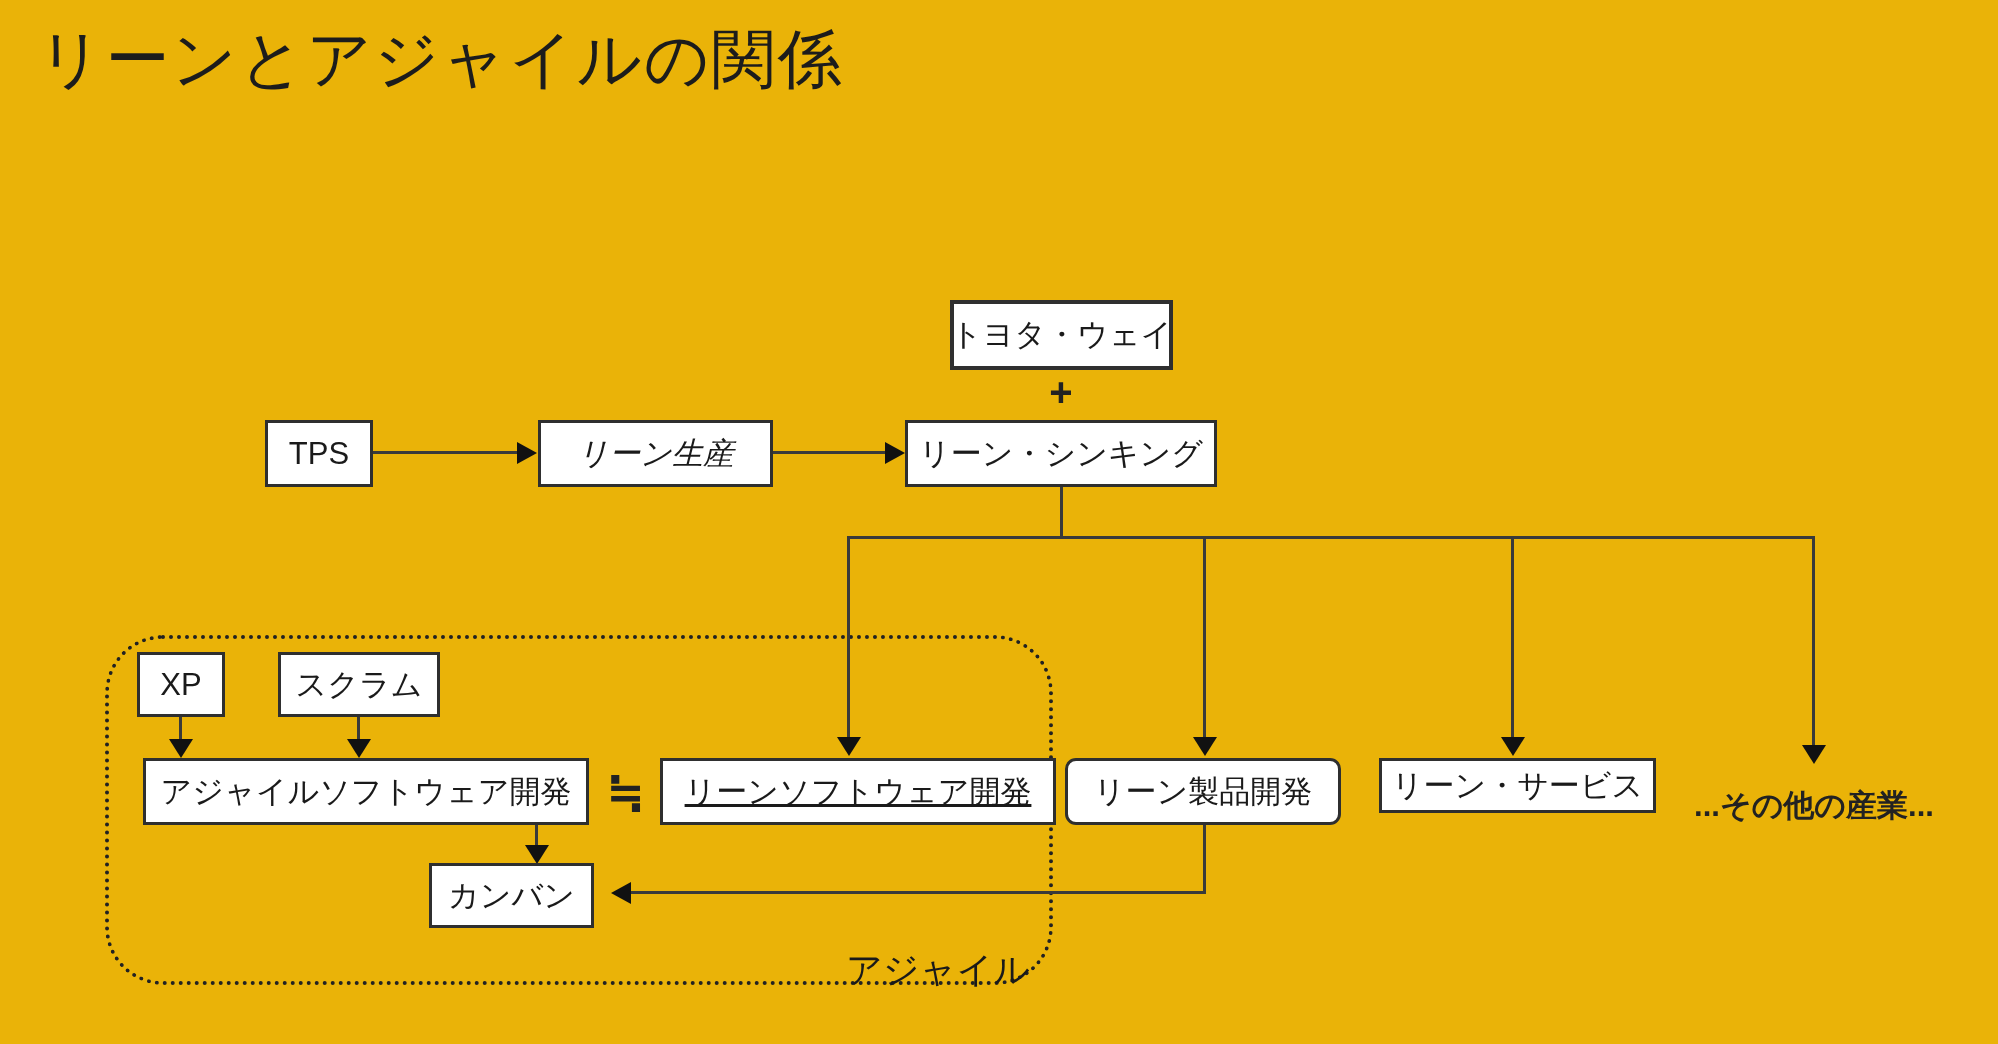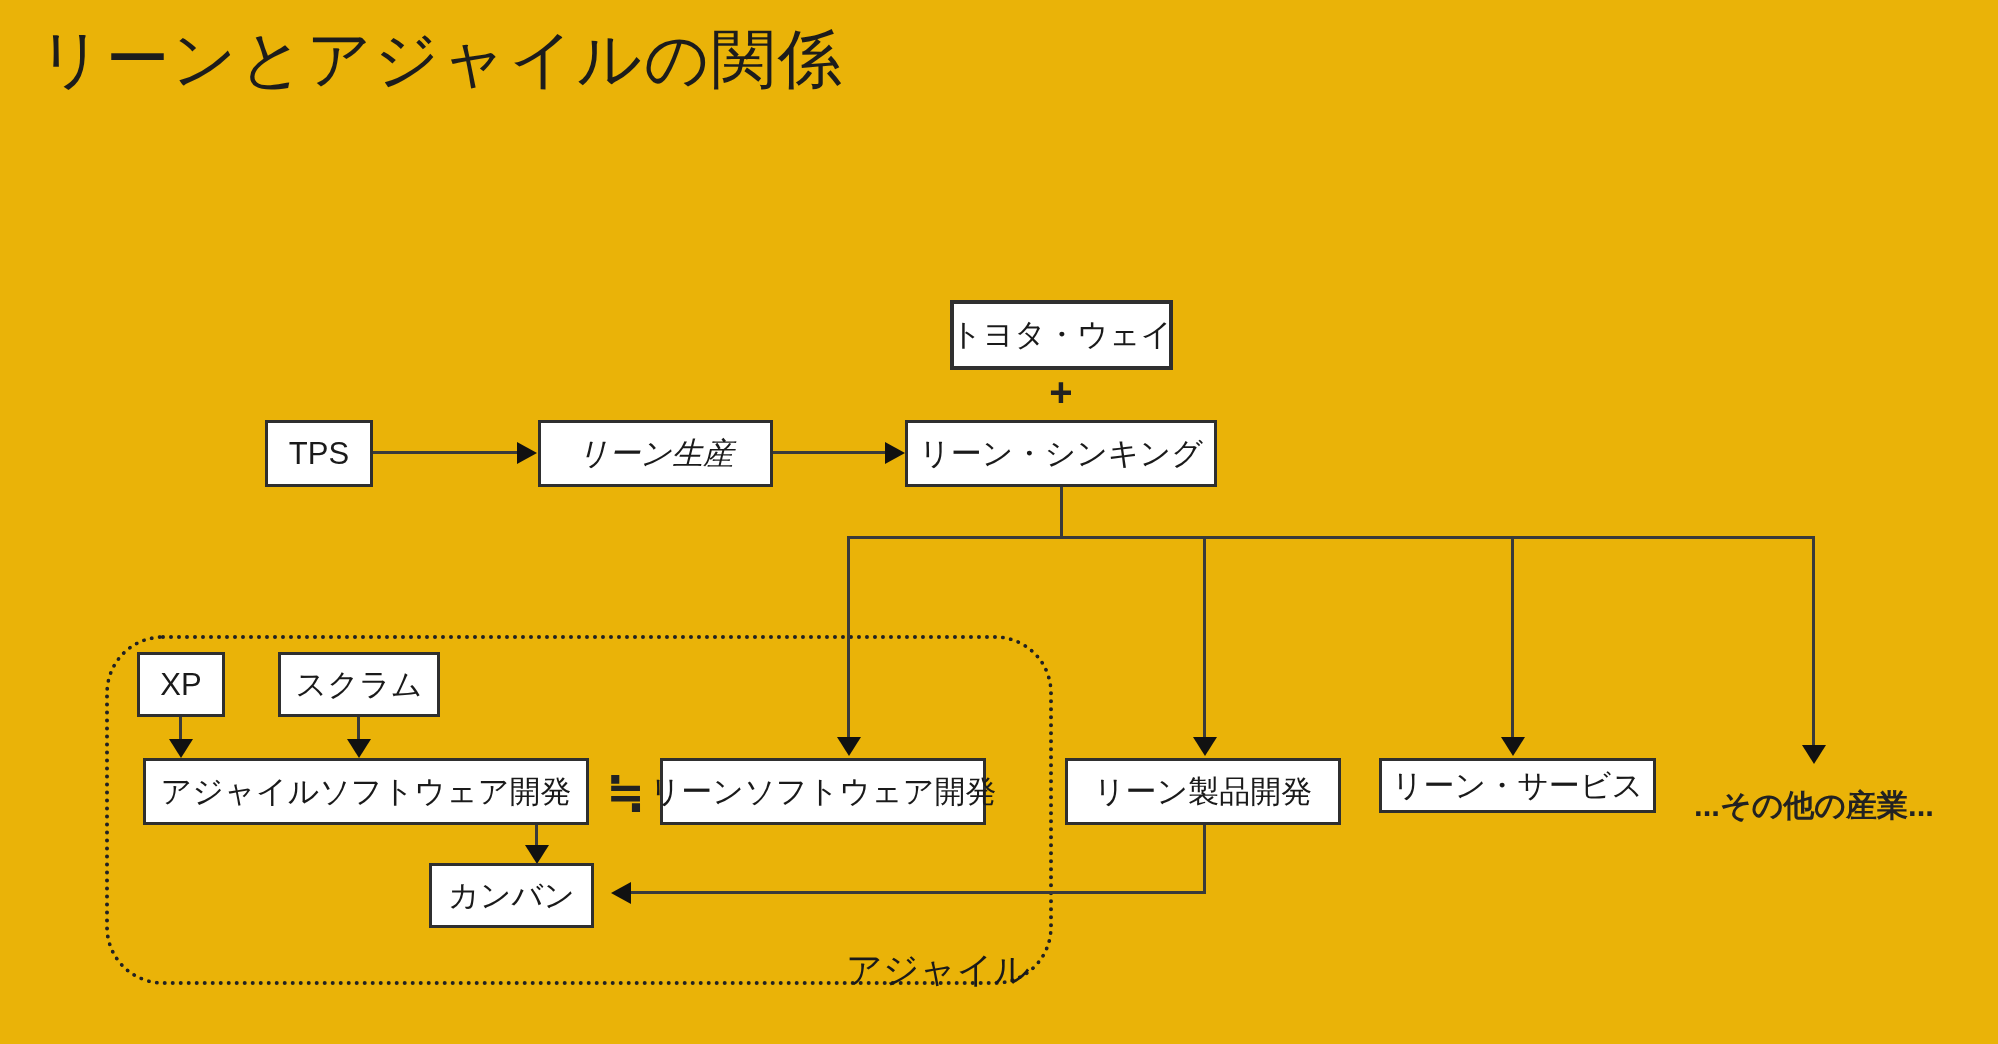--- a/index.html
+++ b/index.html
@@ -105,22 +105,22 @@
 
   <div class="node" style="left:137px; top:652px; width:88px; height:65px;">XP</div>
   <div class="node" style="left:278px; top:652px; width:162px; height:65px;">スクラム</div>
   <div class="vline" style="left:179px; top:717px; height:24px;"></div>
   <div class="arr arr-down" style="left:169px; top:739px;"></div>
   <div class="vline" style="left:357px; top:717px; height:24px;"></div>
   <div class="arr arr-down" style="left:347px; top:739px;"></div>
 
   <div class="node" style="left:143px; top:758px; width:446px; height:67px;">アジャイルソフトウェア開発</div>
   <div class="plaintext approx-sign" style="left:598px; top:768px; width:55px; height:48px;">≒</div>
-  <div class="node" style="left:660px; top:758px; width:326px; height:67px;">リーンソフトウェア開発</div>
-  <div class="node" style="left:1065px; top:758px; width:276px; height:67px;">リーン製品開発</div>
+  <div class="node" style="left:660px; top:758px; width:396px; height:67px;text-decoration:underline;">リーンソフトウェア開発</div>
+  <div class="node" style="left:1065px; top:758px; width:276px; height:67px;border-radius:11px;">リーン製品開発</div>
   <div class="node" style="left:1379px; top:758px; width:277px; height:55px;">リーン・サービス</div>
   <div class="plaintext other-industries" style="left:1668px; top:784px; width:292px; height:44px;">...その他の産業...</div>
 
   <div class="vline" style="left:535px; top:825px; height:22px;"></div>
   <div class="arr arr-down" style="left:525px; top:845px;"></div>
 
   <div class="node" style="left:429px; top:863px; width:165px; height:65px;">カンバン</div>
 
   <div class="vline" style="left:1203px; top:825px; height:69px;"></div>
   <div class="hline" style="left:628px; top:891px; width:578px;"></div>

